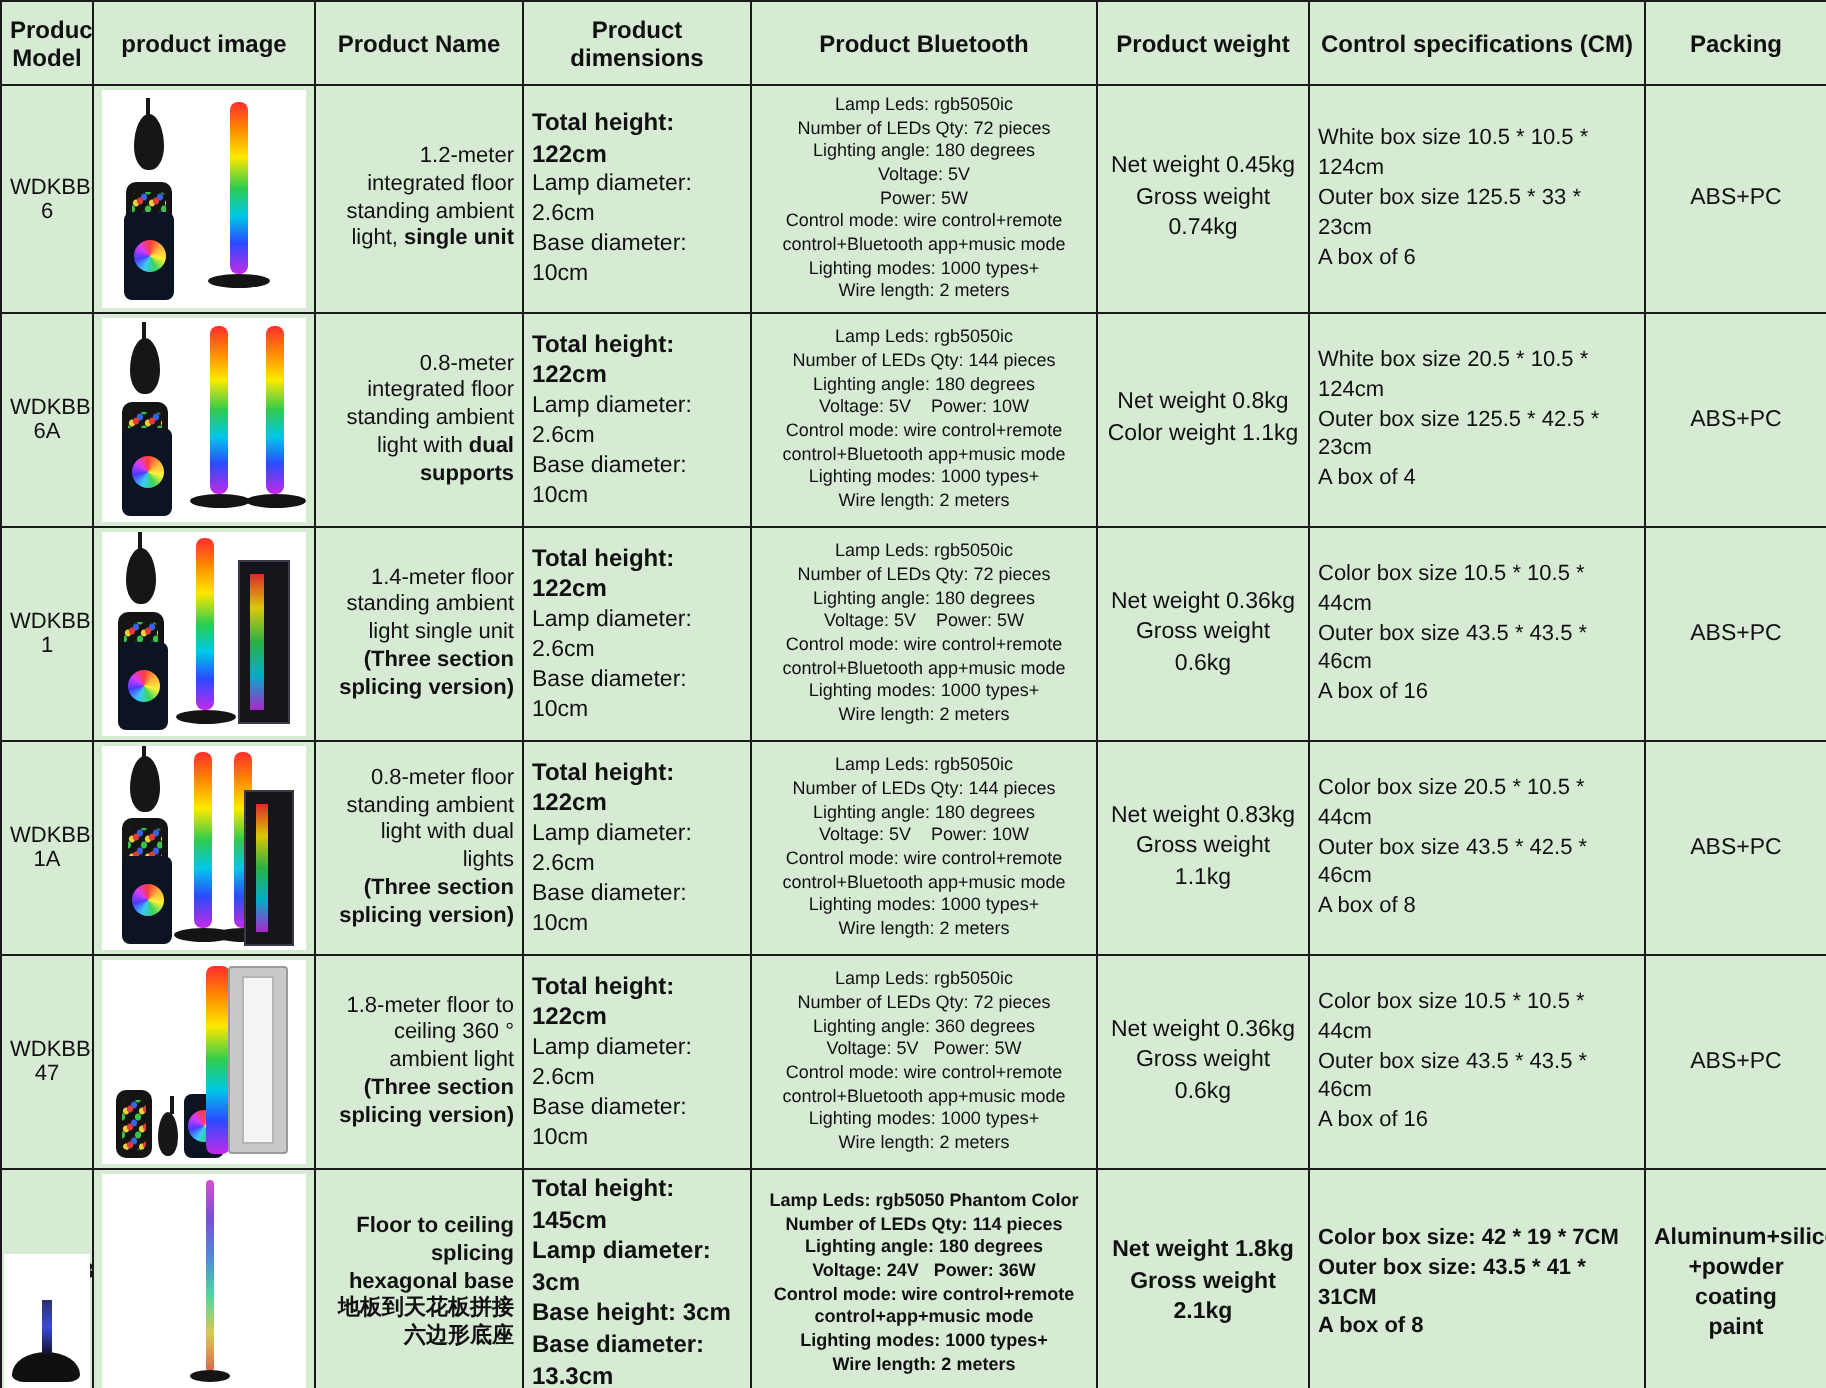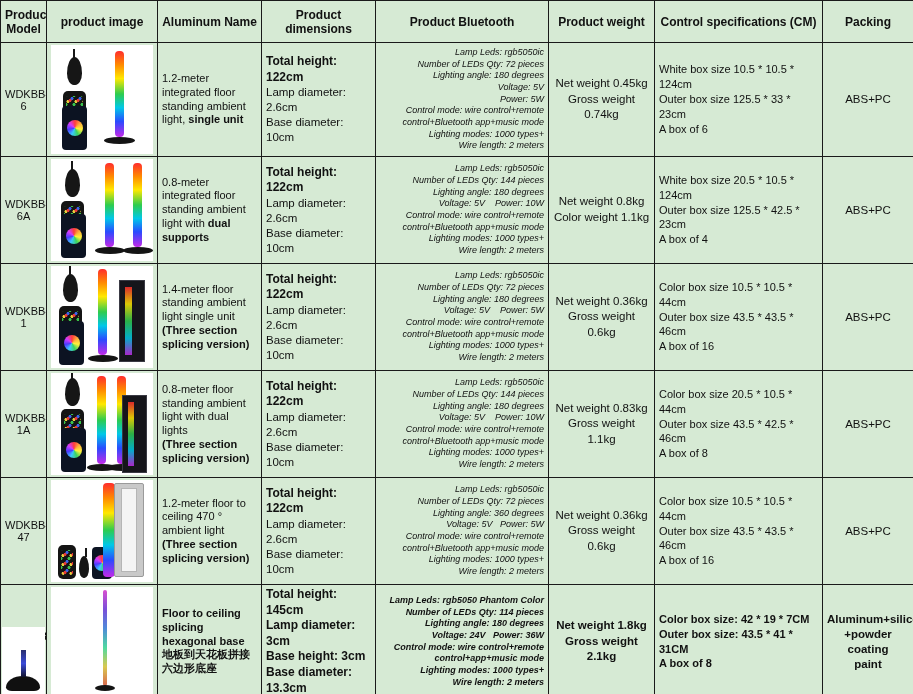--- a/index.html
+++ b/index.html
@@ -18,27 +18,27 @@
     background:#d6ead4;
     padding:2px 4px;
     vertical-align:middle;
     overflow:hidden;
     color:#111;
   }
   th.hdr { font-size:12px; font-weight:bold; text-align:center; padding:2px 1px; }
   td.model { font-size:11px; text-align:center; position:relative; padding:1px; }
   td.imgcell { background:#d6ead4; padding:3px; }
   .photo { position:relative; width:100%; height:100%; background:#fff; overflow:hidden; }
-  td.name { font-size:11px; text-align:left; line-height:1.25; padding:2px 3px; }
+  td.name { font-size:11px; text-align:right; line-height:1.25; padding:2px 3px; }
   td.name b.blk { display:block; }
   td.name b.cn { display:block; }
   td.dims { font-size:11.5px; text-align:left; line-height:1.3; padding:2px 4px; }
   .dimfirst { font-weight:bold; font-size:12px; display:block; }
   .pre { white-space:pre-line; }
-  td.params { font-size:9px; text-align:right; line-height:1.3; padding:2px 3px;font-style:italic; }
+  td.params { font-size:9px; text-align:center; line-height:1.3; padding:2px 3px; }
   td.weight { font-size:11.5px; text-align:center; line-height:1.35; }
   td.packing { font-size:11px; text-align:left; line-height:1.35; }
   td.material { font-size:11.5px; text-align:center; line-height:1.3; }
   tr.bold-row td { font-weight:bold; }
 
   
   .part { position:absolute; }
   .pod { width:15px; height:28px; background:#161616; border-radius:50% 50% 45% 45%/58% 58% 42% 42%; }
   .pod::before { content:""; position:absolute; left:6px; top:-8px; width:2px; height:9px; background:#161616; }
   .remote { width:23px; height:50px; background:#141414; border-radius:5px; }
@@ -88,21 +88,21 @@
         <col style="width:114px">
       <col style="width:173px">
         <col style="width:106px">
         <col style="width:168px">
         <col style="width:91px">
     </colgroup>
     <tbody>
         <tr style="height:42px">
       <th class="hdr">Product Model</th>
       <th class="hdr">product image</th>
-      <th class="hdr">Aluminum Name</th>
+      <th class="hdr">Product Name</th>
       <th class="hdr">Product dimensions</th>
       <th class="hdr">Product Bluetooth</th>
       <th class="hdr">Product weight</th>
       <th class="hdr">Control specifications (CM)</th>
       <th class="hdr">Packing</th>
     </tr>
 
     <tr style="height:114px">
       <td class="model">WDKBB-6</td>
       <td class="imgcell">
@@ -247,21 +247,21 @@
       <td class="imgcell">
         <div class="photo">
           <div class="part remote" style="left:7px;bottom:3px;width:18px;height:34px"></div>
           <div class="part pod" style="left:28px;bottom:4px;width:10px;height:22px"></div>
           <div class="part phone" style="left:41px;bottom:3px;width:20px;height:32px"></div>
           <div class="part bar" style="left:52px;top:3px;height:94px;width:12px"></div>
           <div class="part frame" style="right:9px;top:3px;width:30px;height:94px"></div>
         </div>
       </td>
       <td class="name">
-        <span>1.2-meter floor to ceiling 470 ° ambient light </span><b class="blk">(Three section splicing version)</b>
+        <span>1.8-meter floor to ceiling 360 ° ambient light </span><b class="blk">(Three section splicing version)</b>
       </td>
       <td class="dims">
         <span class="dimfirst">Total height: 122cm</span><span class="pre">Lamp diameter: 2.6cm
 Base diameter: 10cm</span>
       </td>
       <td class="params pre">Lamp Leds: rgb5050ic
 Number of LEDs Qty: 72 pieces
 Lighting angle: 360 degrees
 Voltage: 5V&nbsp;&nbsp;&nbsp;Power: 5W
 Control mode: wire control+remote control+Bluetooth app+music mode

